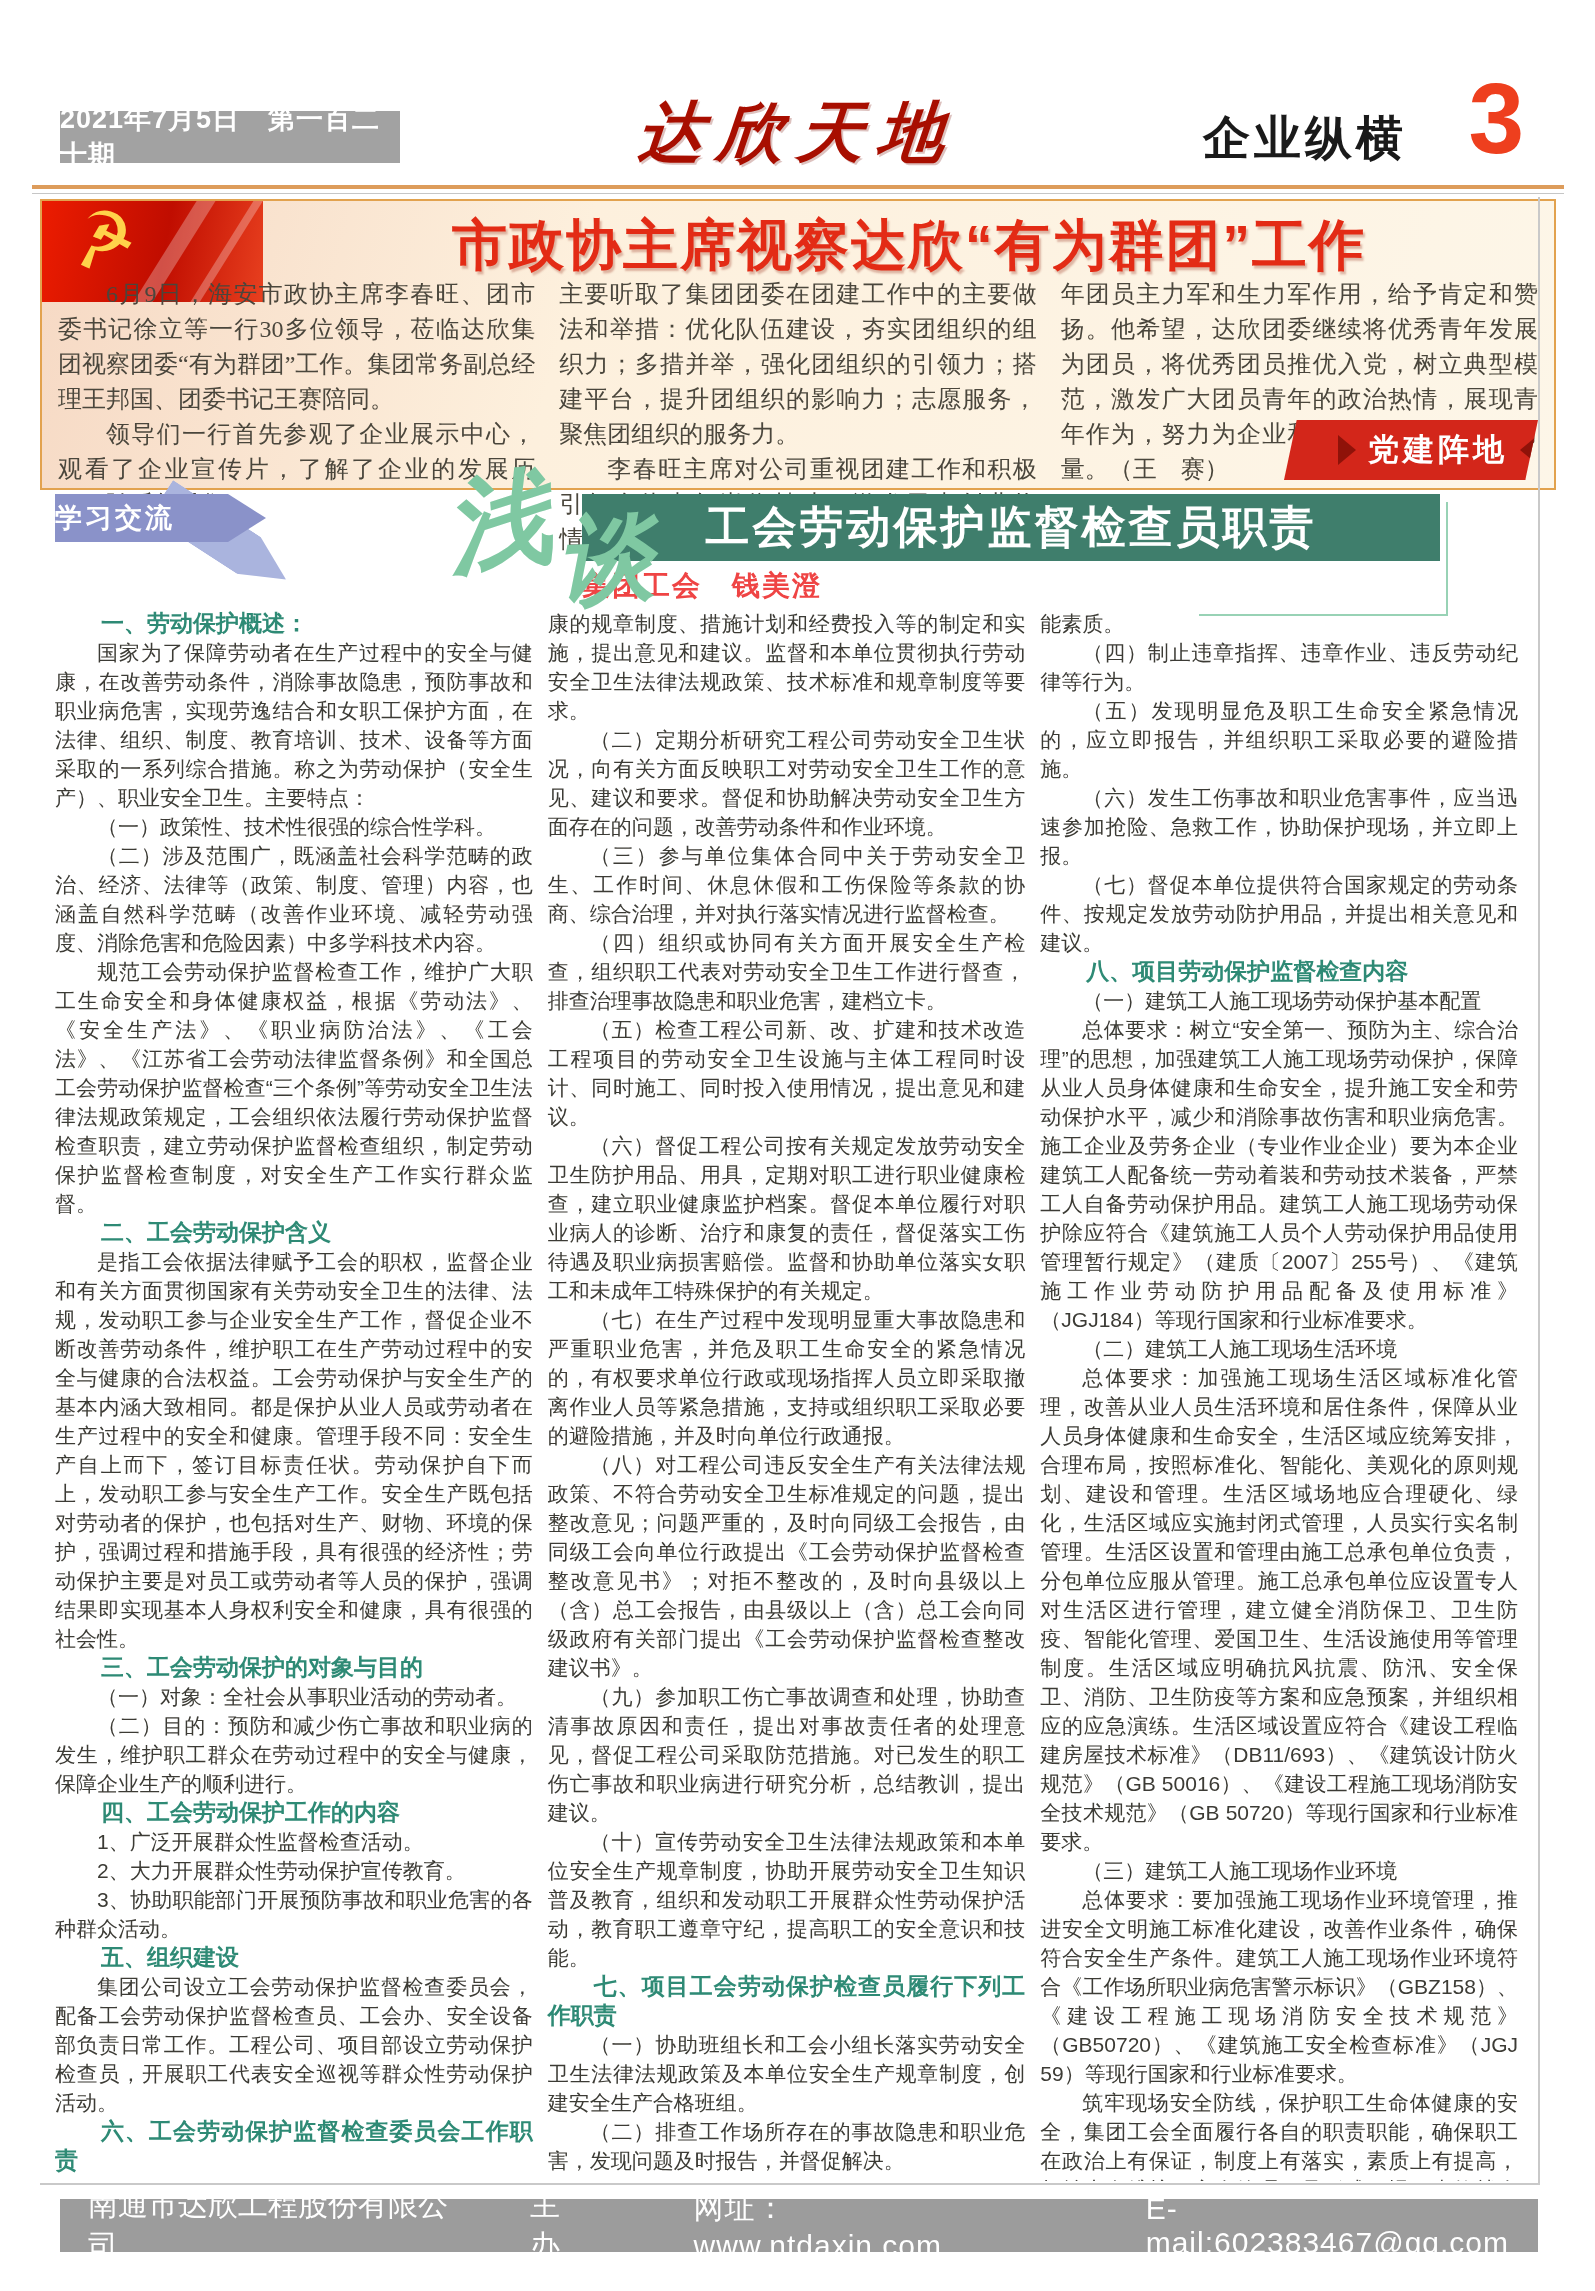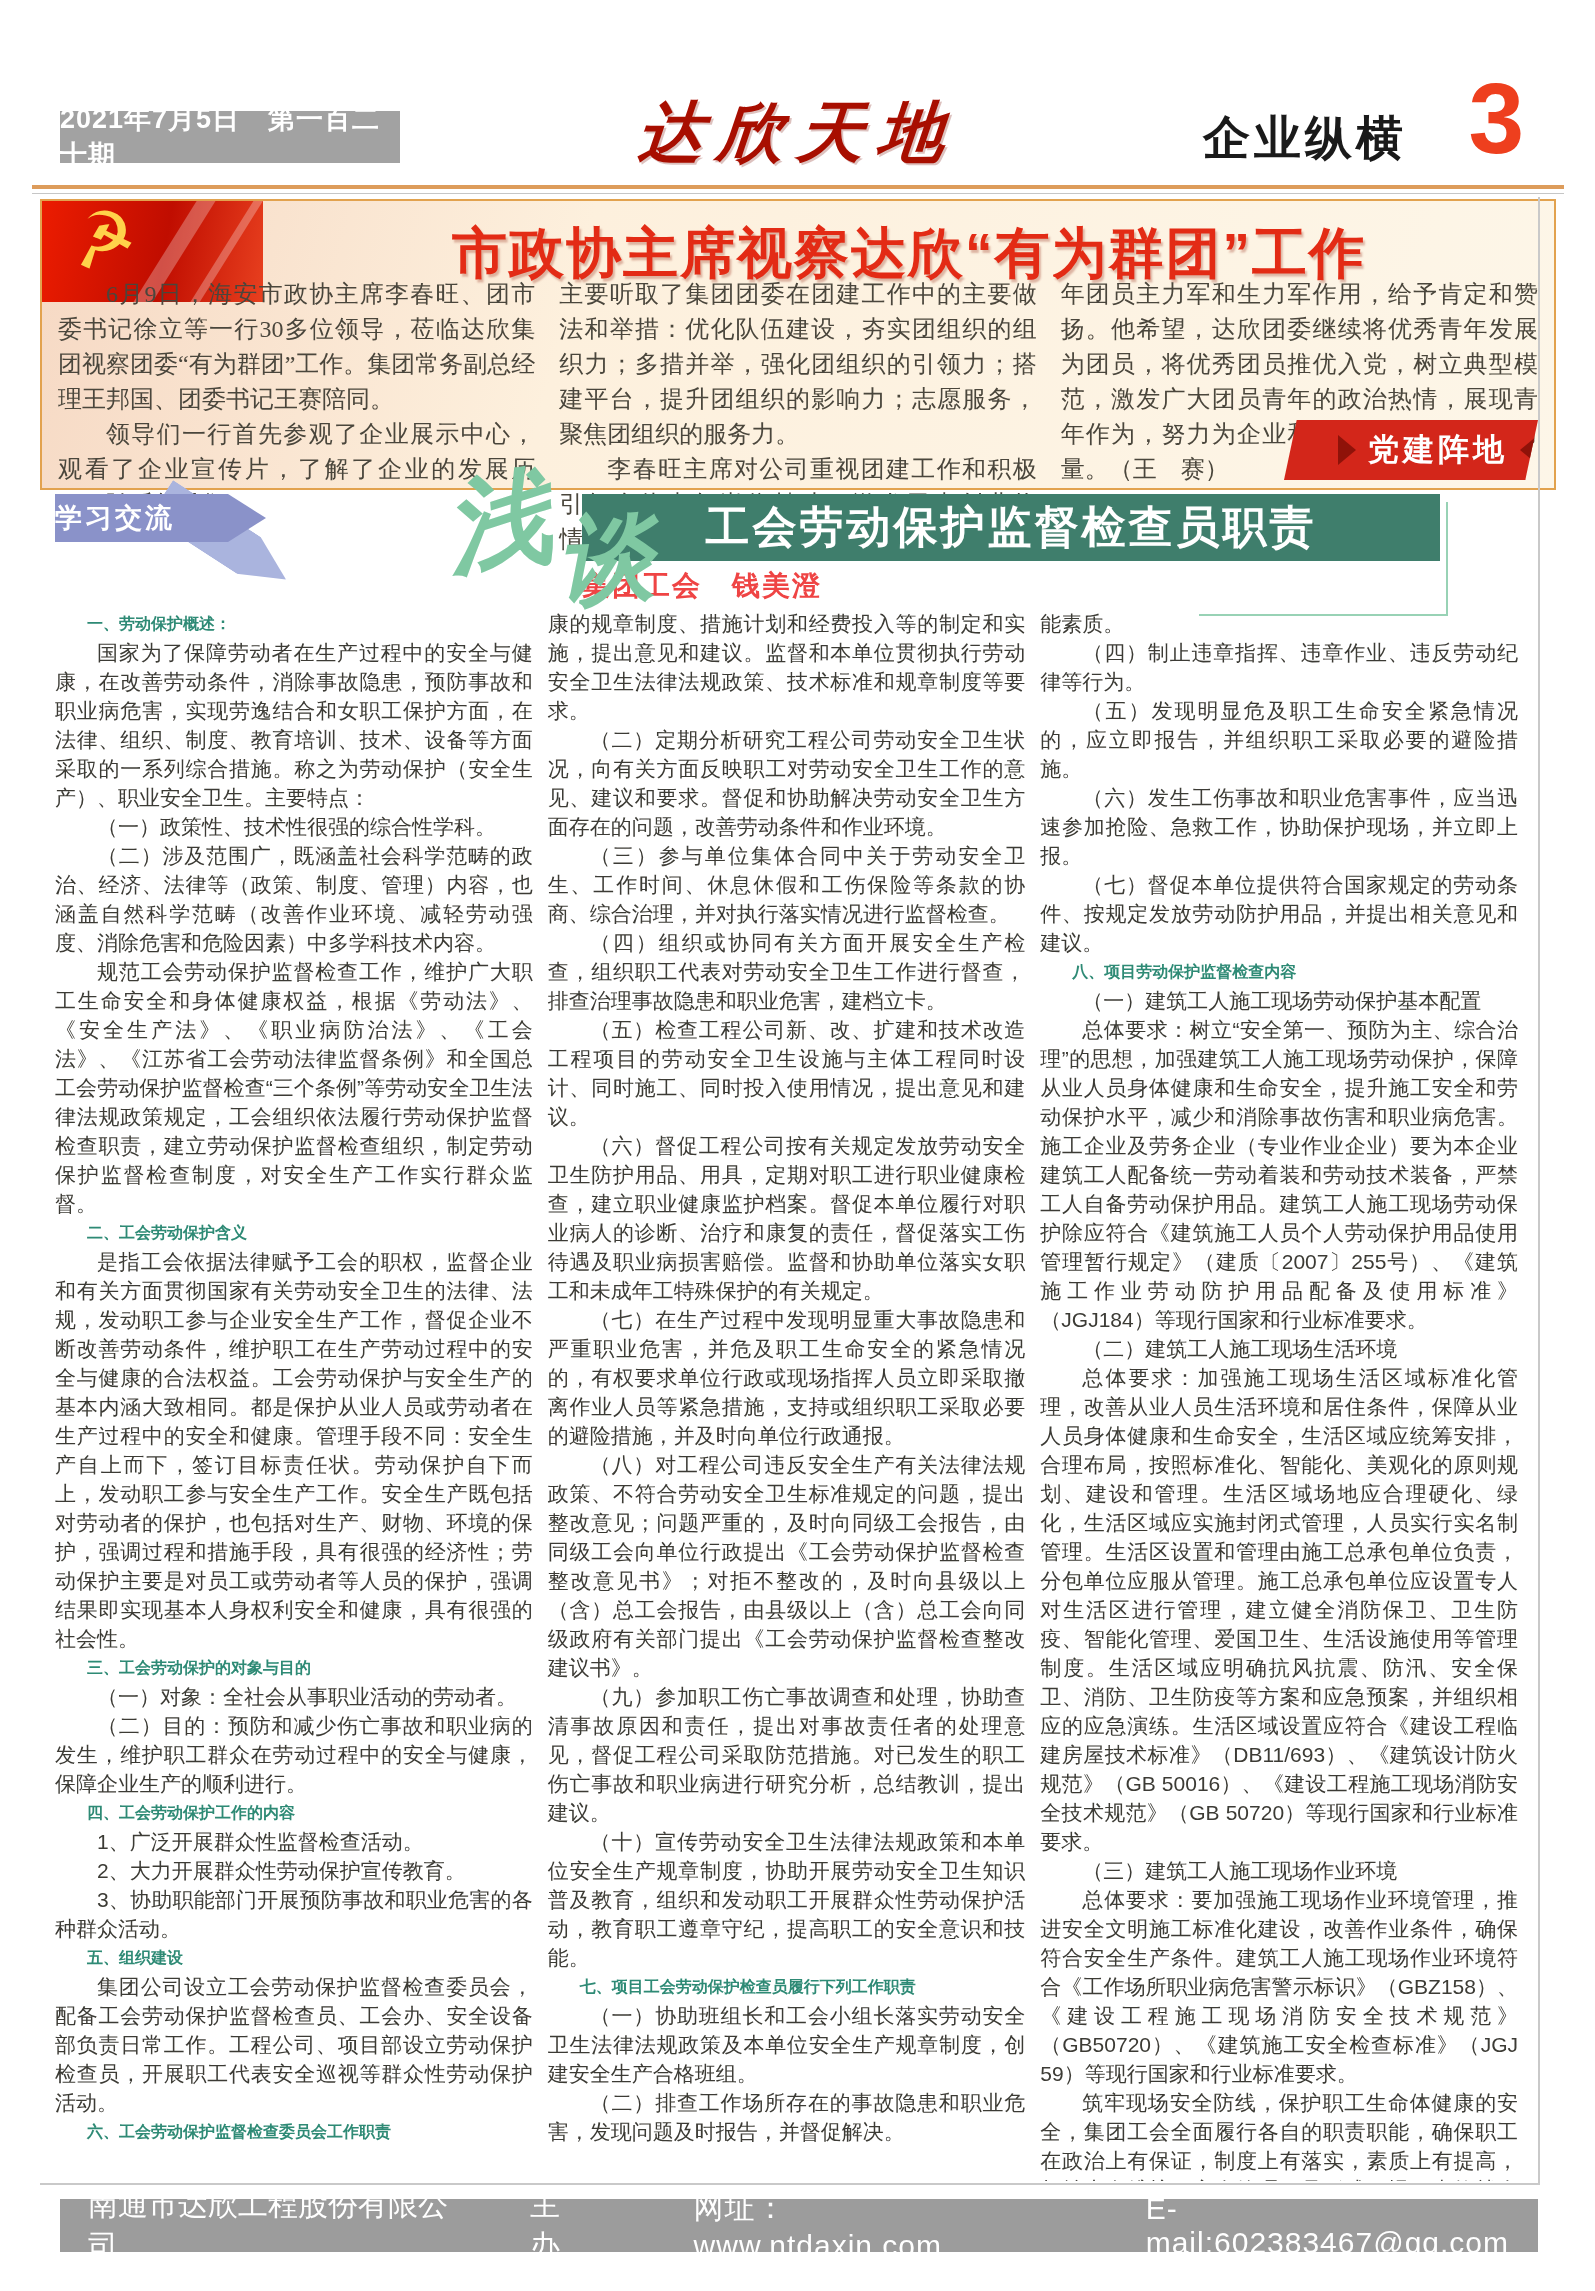--- a/index.html
+++ b/index.html
@@ -23,21 +23,21 @@
   .top-box{position:absolute;left:40px;top:199px;width:1516px;height:291px;
     border:2px solid #e2a24e;box-sizing:border-box;
     background:linear-gradient(105deg,#f6d9c4 0%,#fdf0dd 35%,#fdf6e8 100%);}
   .flag{position:absolute;left:0;top:0;width:221px;height:101px;overflow:hidden;
     background:linear-gradient(100deg,#ec1c00 0%,#c00d00 55%,#e8401f 100%);}
   .flag .emblem{position:absolute;left:28px;top:2px;font-size:74px;color:#ffd24a;
     transform:rotate(-12deg);line-height:1;}
   .flag .streak{position:absolute;background:rgba(255,255,255,.28);}
   .flag .s1{left:117px;top:-22px;width:16px;height:169px;transform:rotate(32deg);}
   .flag .s2{left:175px;top:-30px;width:8px;height:179px;transform:rotate(32deg);}
-  .top-title{position:absolute;left:234px;right:12px;top:8px;margin:8px;text-align:center;
+  .top-title{position:absolute;left:234px;right:12px;top:8px;margin:0;text-align:center;
     font-size:55px;font-weight:bold;color:var(--title_red,#e32b15);letter-spacing:2px;
     text-shadow:2px 3px 2px rgba(150,40,20,.30);}
   .ta-cols{position:absolute;left:16px;right:16px;top:76px;display:flex;gap:24px;}
   .ta-col{width:480px;}
   .ta-col .para{font-family:"Liberation Serif",serif;font-size:24px;line-height:35px;
     color:#4a463c;text-align:justify;margin:0;text-indent:2em;}
   .ta-col .para.noindent{text-indent:0;}
   .pj-badge{position:absolute;right:16px;bottom:8px;width:254px;height:60px;
     background:var(--badge_red,#d3261a);color:#fff;display:flex;align-items:center;
     justify-content:flex-end;font-size:31px;font-weight:bold;letter-spacing:4px;
@@ -65,21 +65,21 @@
   .bracket{position:absolute;background:#98d2b5;z-index:1;}
   .bracket.v{left:1446px;top:502px;width:2px;height:113px;}
   .bracket.h{left:1199px;top:614px;width:249px;height:2px;}
   
   .cols{position:absolute;left:55px;top:609px;width:1463px;height:1572px;
     display:flex;gap:15px;overflow:hidden;}
   .col{width:478px;}
   .para{font-family:Liberation Sans, sans-serif;font-size:21px;line-height:29px;
     color:#3c3b35;text-align:justify;margin:0;text-indent:2em;}
   .para.noindent{text-indent:0;}
-  .sec-heading{font-family:"Liberation Sans",sans-serif;font-size:16px;line-height:29px;
+  .sec-heading{font-family:"Liberation Sans",sans-serif;font-size:23px;line-height:29px;
     font-weight:bold;color:var(--heading_teal,#2e8a75);text-indent:2em;text-align:justify;}
   
   .edge-right{position:absolute;left:1538px;top:197px;width:2px;height:1988px;background:#c9c9c9;}
   .footer-rule{position:absolute;left:40px;top:2183px;width:1500px;height:2px;background:#c9c9c9;}
   .footer-bar{position:absolute;left:60px;top:2199px;width:1478px;height:53px;
     background:var(--footer_gray,#9c9c9c);color:#fff;font-size:30px;
     display:flex;align-items:center;box-sizing:border-box;padding-left:28px;}
   .footer-bar .f-host{margin-left:55px;}
   .footer-bar .f-web{margin-left:104px;letter-spacing:1px;}
   .footer-bar .f-mail{margin-left:104px;letter-spacing:1px;}

